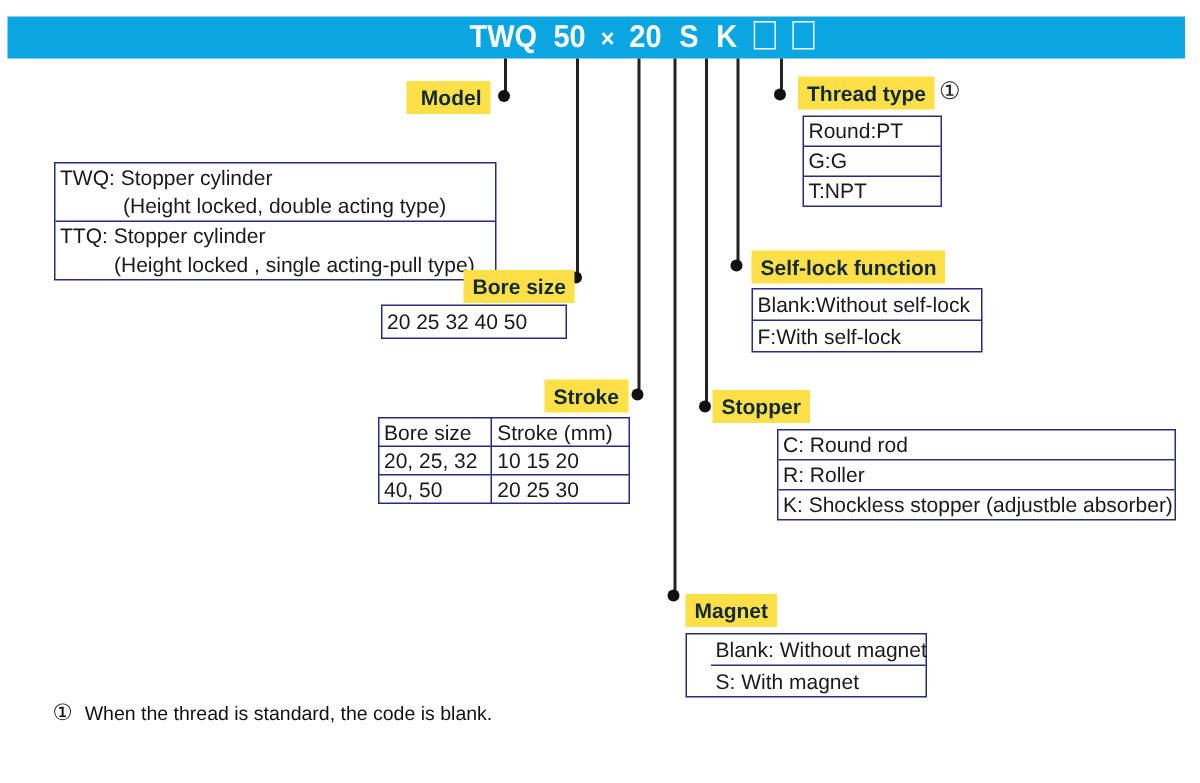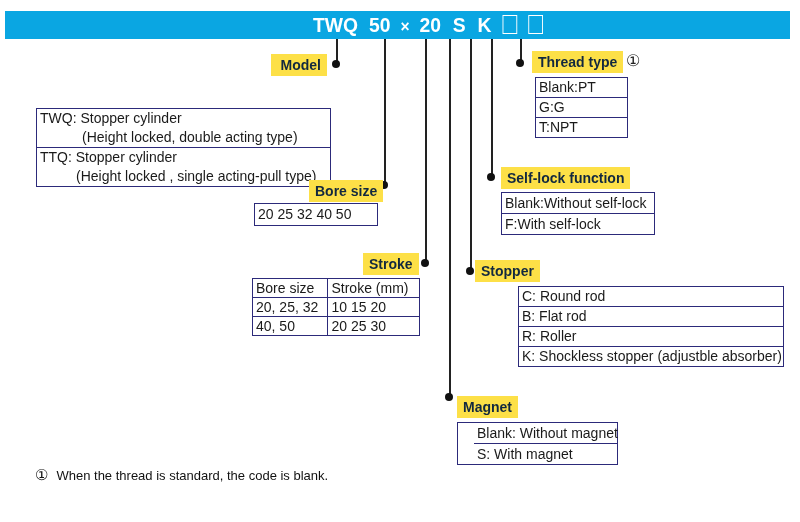--- a/index.html
+++ b/index.html
@@ -98,35 +98,34 @@
   <tr>
     <td>40, 50</td>
     <td>20   25   30</td>
   </tr>
 </tbody>
   </table>
 
 <div class="label" style="left:532px;top:51px;">Thread type</div>
 <div class="circ" style="left:626px;top:51px;">①</div>
 <div class="box-table" style="left:535px;top:77px;width:91px;">
-  <div class="row" style="line-height:19px;">Blank:PT</div>
+  <div class="row" style="line-height:19px;">Round:PT</div>
   <div class="row" style="line-height:19px;">G:G</div>
   <div class="row" style="line-height:19px;">T:NPT</div>
 </div>
 
 <div class="label" style="left:501px;top:167px;">Self-lock function</div>
 <div class="box-table" style="left:501px;top:192px;width:152px;">
   <div class="row" style="line-height:20px;">Blank:Without self-lock</div>
   <div class="row" style="line-height:20px;">F:With self-lock</div>
 </div>
 
 <div class="label" style="left:475px;top:260px;">Stopper</div>
 <div class="box-table" style="left:474px;top:286px;width:264px;margin-left:44px;">
   <div class="row" style="line-height:19px;">C: Round rod</div>
-  <div class="row" style="line-height:19px;">B: Flat rod</div>
   <div class="row" style="line-height:19px;">R: Roller</div>
   <div class="row" style="line-height:19px;">K: Shockless stopper (adjustble absorber)</div>
 </div>
 
 <div class="label" style="left:457px;top:396px;">Magnet</div>
 <div class="box-table" style="left:457px;top:422px;width:143px;padding-left:16px;">
   <div class="row" style="line-height:20px;">Blank: Without magnet</div>
   <div class="row" style="line-height:20px;">S: With magnet</div>
 </div>
 

